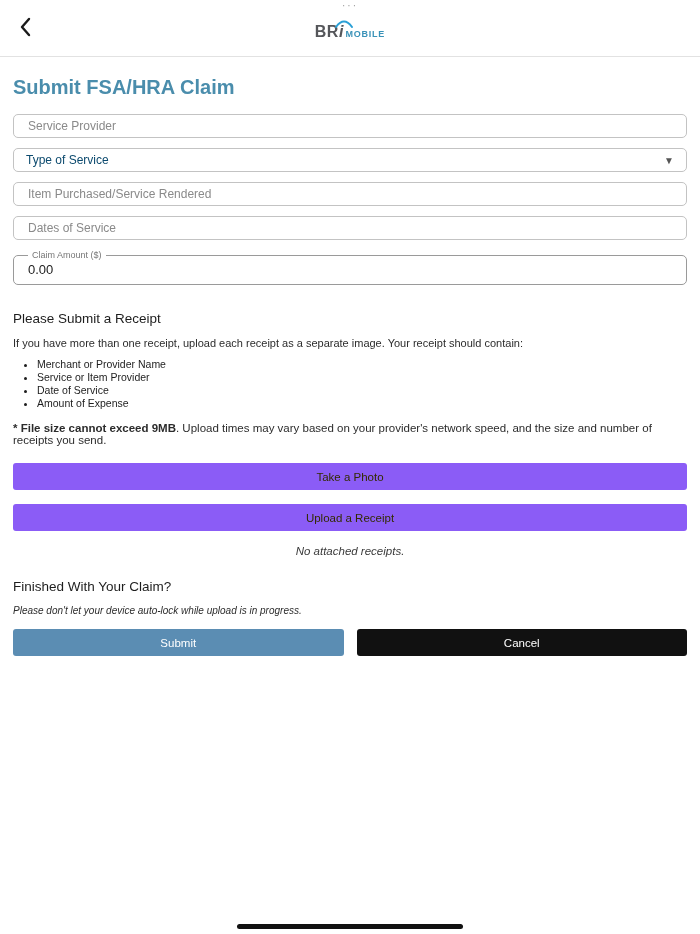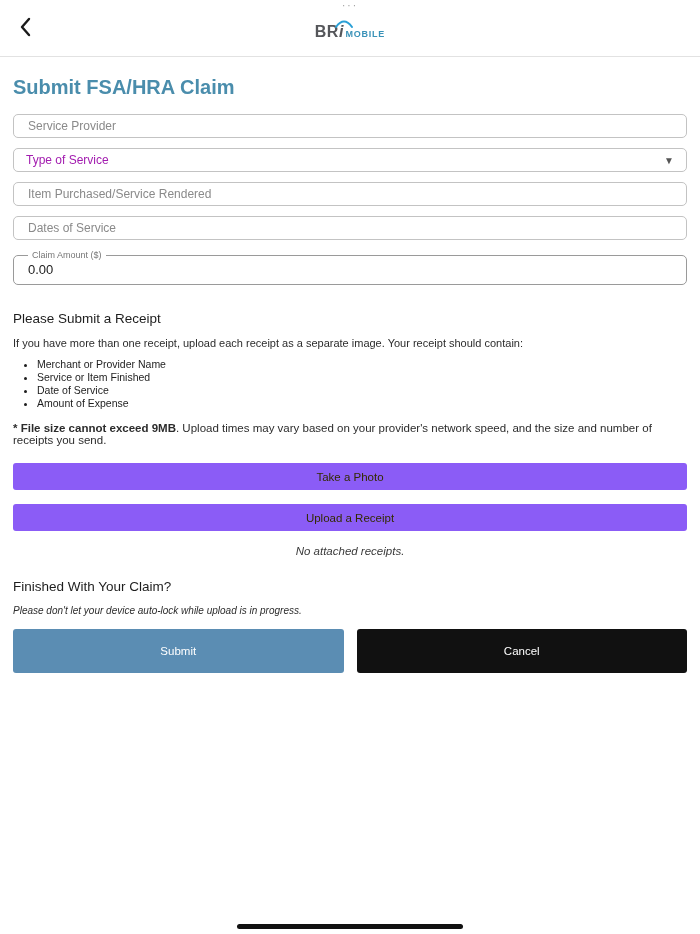--- a/index.html
+++ b/index.html
@@ -54,21 +54,21 @@
     display:flex; align-items:center; padding:0 12px;
     background:#fff;
   }
   .input-row input {
     border:none; outline:none; width:100%;
     font-size:12px; color:#333; background:transparent;
     font-family:"Liberation Sans", sans-serif;
   }
   .input-row input::placeholder { color:#8a8a8a; opacity:1; }
   .select-row { cursor:pointer; }
-  .select-placeholder { font-size:12px; color:#a21caf; }
+  .select-placeholder { font-size:12px; color:#0c4a6e; }
   .caret { margin-left:auto; color:#555; font-size:10px; }
 
   fieldset.claim-amount {
     border:1px solid #9a9a9a; border-radius:5px;
     margin:0 0 10px 0; padding:0 12px 6px 12px;
   }
   fieldset.claim-amount legend {
     font-size:9px; color:#777; padding:0 4px; margin-left:2px;
   }
   fieldset.claim-amount input {
@@ -99,21 +99,21 @@
   }
   .no-receipts {
     text-align:center; font-style:italic;
     font-size:11.5px; color:#3a3a3a; margin:14px 0 4px 0;
   }
   .finished-heading { margin-top:22px; }
   .autolock-text { font-size:10px; color:#2c2c2c; margin:0 0 13px 0;font-style:italic; }
 
   .btn-row { display:flex; gap:13px; }
   .submit-btn, .cancel-btn {
-    flex:1; height:44px; border:none; border-radius:3px;
+    flex:1; height:27px; border:none; border-radius:3px;
     font-size:11.5px; color:#fff; cursor:pointer;
     font-family:"Liberation Sans", sans-serif;
   }
   .submit-btn { background:#5b8db3; }
   .cancel-btn { background:#111111; }
 
   .home-indicator {
     position:absolute; bottom:5px; left:50%; transform:translateX(-50%);
     width:226px; height:5px; background:#111; border-radius:3px;
   }
@@ -168,21 +168,21 @@
     <legend>Claim Amount ($)</legend>
     <input type="text" value="0.00" style="">
   </fieldset>
 
   <h2 class="section-heading">Please Submit a Receipt</h2>
 
   <p class="intro-text">If you have more than one receipt, upload each receipt as a separate image. Your receipt should contain:</p>
 
   <ul class="bullets">
     <li>Merchant or Provider Name</li>
-    <li>Service or Item Finished</li>
+    <li>Service or Item Provider</li>
     <li>Date of Service</li>
     <li>Amount of Expense</li>
   </ul>
 
   <p class="note-text"><span class="note-bold">* File size cannot exceed 9MB</span><span>. Upload times may vary based on your provider's network speed, and the size and number of receipts you send.</span></p>
 
   <button class="amber-btn">Take a Photo</button>
 
   <button class="amber-btn">Upload a Receipt</button>
 

